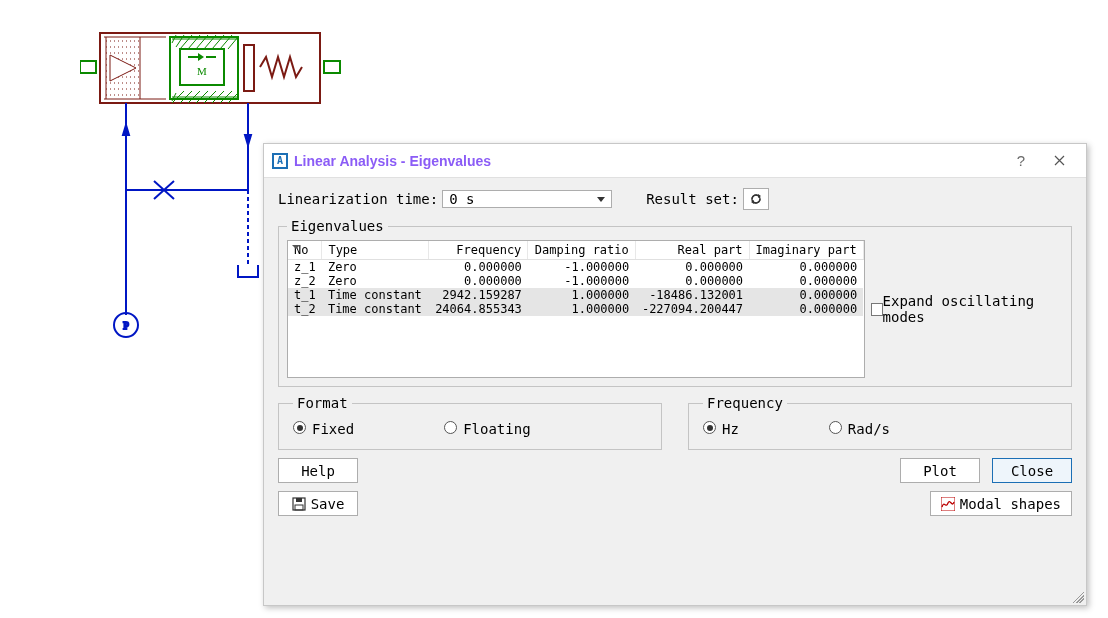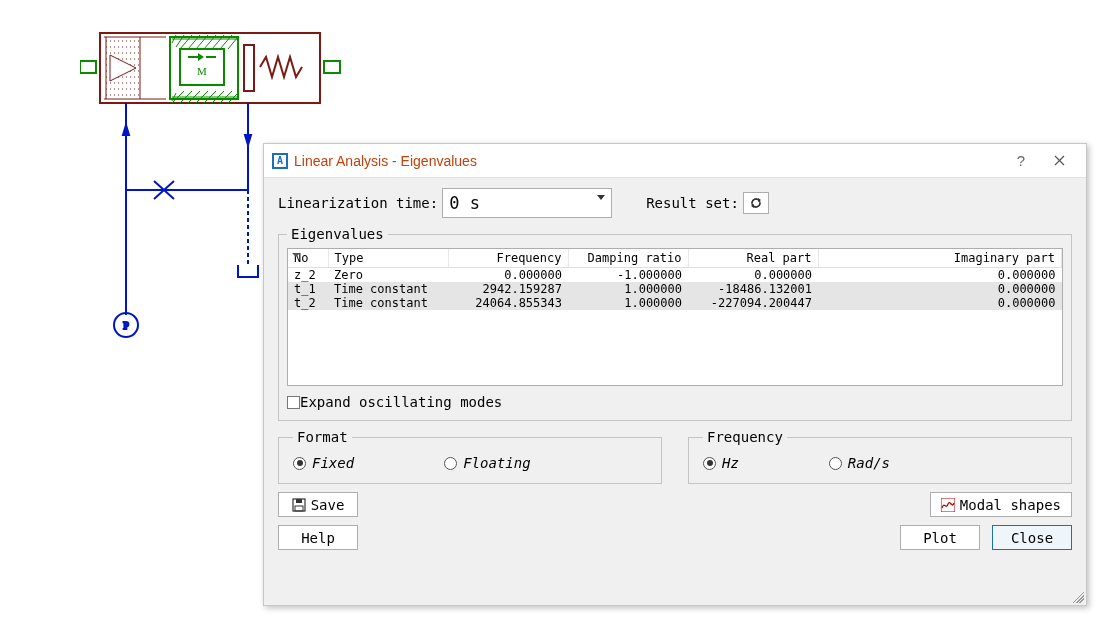--- a/index.html
+++ b/index.html
@@ -50,23 +50,24 @@
       display: flex;
       align-items: center;
       justify-content: center;
       font-family: Consolas, monospace;
       font-size: 10px;
       font-weight: bold;
       color: #1c6fb5;
       margin-right: 6px;
     }
     .titlebar .title-text {
-      color: #c2410c;
+      color: #8b5cf6;
       font-size: 14px;
       flex: 1;
+      font-weight: bold;
     }
     .titlebar .win-btn {
       width: 38px;
       height: 100%;
       display: flex;
       align-items: center;
       justify-content: center;
       color: #6a6a6a;
       font-size: 15px;
     }
@@ -82,28 +83,28 @@
     .row-top {
       display: flex;
       align-items: center;
       gap: 4px;
     }
     .row-top .lbl {
       font-family: Consolas, monospace;
       font-size: 14px;
     }
     .combo {
-      height: 30px;
+      height: 18px;
       background: #fff;
       border: 1px solid #adadad;
       display: flex;
       align-items: center;
       padding: 0 6px;
       font-family: Consolas, monospace;
-      font-size: 17px;
+      font-size: 14px;
       position: relative;
     }
     .combo .arrow {
       position: absolute;
       right: 6px;
       top: 6px;
       width: 0; height: 0;
       border-left: 4px solid transparent;
       border-right: 4px solid transparent;
       border-top: 5px solid #333;
@@ -115,21 +116,20 @@
       display: flex;
       align-items: center;
       justify-content: center;
       font-size: 13px;
     }
 
     fieldset.eigen {
       border: 1px solid #c4c4c4;
       padding: 6px 8px 8px 8px;
       display: flex;
-      flex-direction: column;
       gap: 6px;
     }
     fieldset legend {
       font-family: Consolas, monospace;
       font-size: 14px;
       padding: 0 4px;
     }
     .table-wrap {
       background: #fff;
       border: 1px solid #adadad;
@@ -190,21 +190,21 @@
       border: 1px solid #c4c4c4;
       padding: 10px 14px 12px 14px;
       flex: 1;
     }
     .radio-row {
       display: flex;
       gap: 90px;
       font-family: Consolas, monospace;
       font-size: 14px;
     }
-    .radio-opt { display: flex; align-items: center; gap: 6px; font-style: italic; }
+    .radio-opt { display: flex; gap: 6px; }
     .radio {
       width: 13px; height: 13px;
       border: 1px solid #555;
       border-radius: 50%;
       background: #fff;
       display: flex;
       align-items: center;
       justify-content: center;
     }
     .radio.checked::after {
@@ -351,20 +351,28 @@
             <tr>
               <th class="sorted" style="width:40px">No</th>
               <th style="width:120px">Type</th>
               <th style="width:120px;text-align:right">Frequency</th>
               <th style="width:120px;text-align:right">Damping ratio</th>
               <th style="width:130px;text-align:right">Real part</th>
               <th style="text-align:right">Imaginary part</th>
             </tr>
           </thead>
           <tbody id="eigen-body">
+              <tr>
+                <td>z_1</td>
+                <td>Zero</td>
+                <td class="num">0.000000</td>
+                <td class="num">-1.000000</td>
+                <td class="num">0.000000</td>
+                <td class="num">0.000000</td>
+              </tr>
               <tr>
                 <td>z_2</td>
                 <td>Zero</td>
                 <td class="num">0.000000</td>
                 <td class="num">-1.000000</td>
                 <td class="num">0.000000</td>
                 <td class="num">0.000000</td>
               </tr>
               <tr class="hlt">
                 <td>t_1</td>
@@ -415,20 +423,33 @@
           <div class="radio-opt">
             <span class="radio"></span>
             <span>Rad/s</span>
           </div>
         </div>
       </fieldset>
     </div>
 
     <div class="button-row">
       <div class="btn">
+        <span>Help</span>
+      </div>
+      <div class="spacer"></div>
+      <div class="btn">
+        <span>Plot</span>
+      </div>
+      <div class="btn primary">
+        <span>Close</span>
+      </div>
+    </div>
+
+    <div class="button-row">
+      <div class="btn">
         <span class="save-icon">
           <svg width="14" height="14" viewBox="0 0 14 14">
               <rect x="1" y="1" width="12" height="12" fill="none" stroke="#333" stroke-width="1.2"></rect>
               <rect x="4" y="1" width="6" height="4" fill="#333"></rect>
               <rect x="3" y="8" width="8" height="5" fill="none" stroke="#333"></rect>
             </svg>
         </span>
         <span>Save</span>
       </div>
       <div class="spacer"></div>
@@ -436,28 +457,15 @@
         <span class="modal-icon">
           <svg width="14" height="14" viewBox="0 0 14 14">
               <rect x="0" y="0" width="14" height="14" fill="#fff" stroke="#b00"></rect>
               <path d="M1,10 C3,3 5,12 7,6 C9,1 11,11 13,5" fill="none" stroke="#b00" stroke-width="1.3"></path>
             </svg>
         </span>
         <span>Modal shapes</span>
       </div>
     </div>
 
-    <div class="button-row">
-      <div class="btn">
-        <span>Help</span>
-      </div>
-      <div class="spacer"></div>
-      <div class="btn">
-        <span>Plot</span>
-      </div>
-      <div class="btn primary">
-        <span>Close</span>
-      </div>
-    </div>
-
   </div>
   <div class="resize-grip"></div>
 </div>
 
 </body></html>

